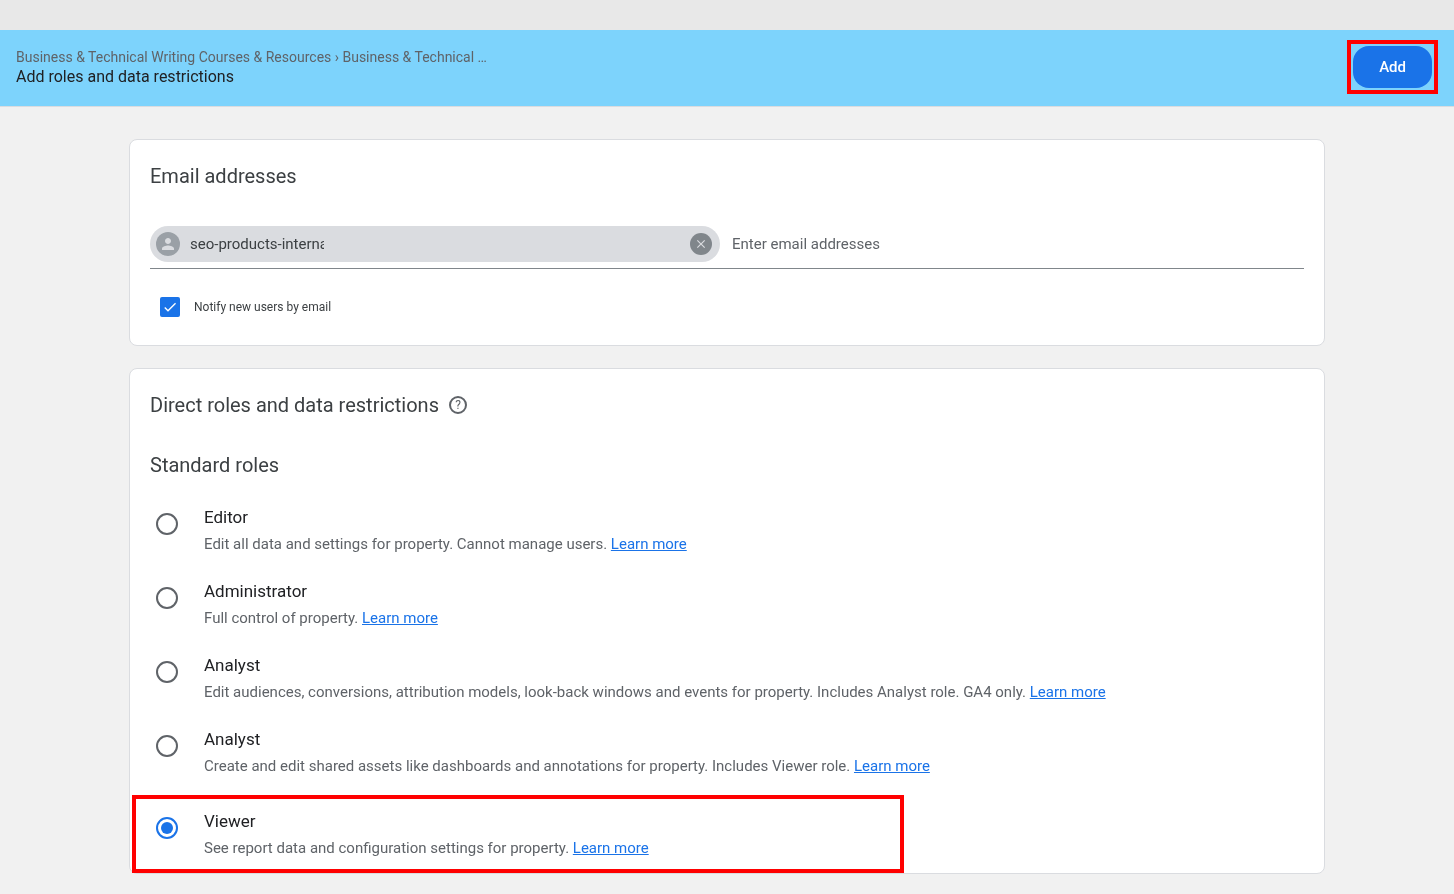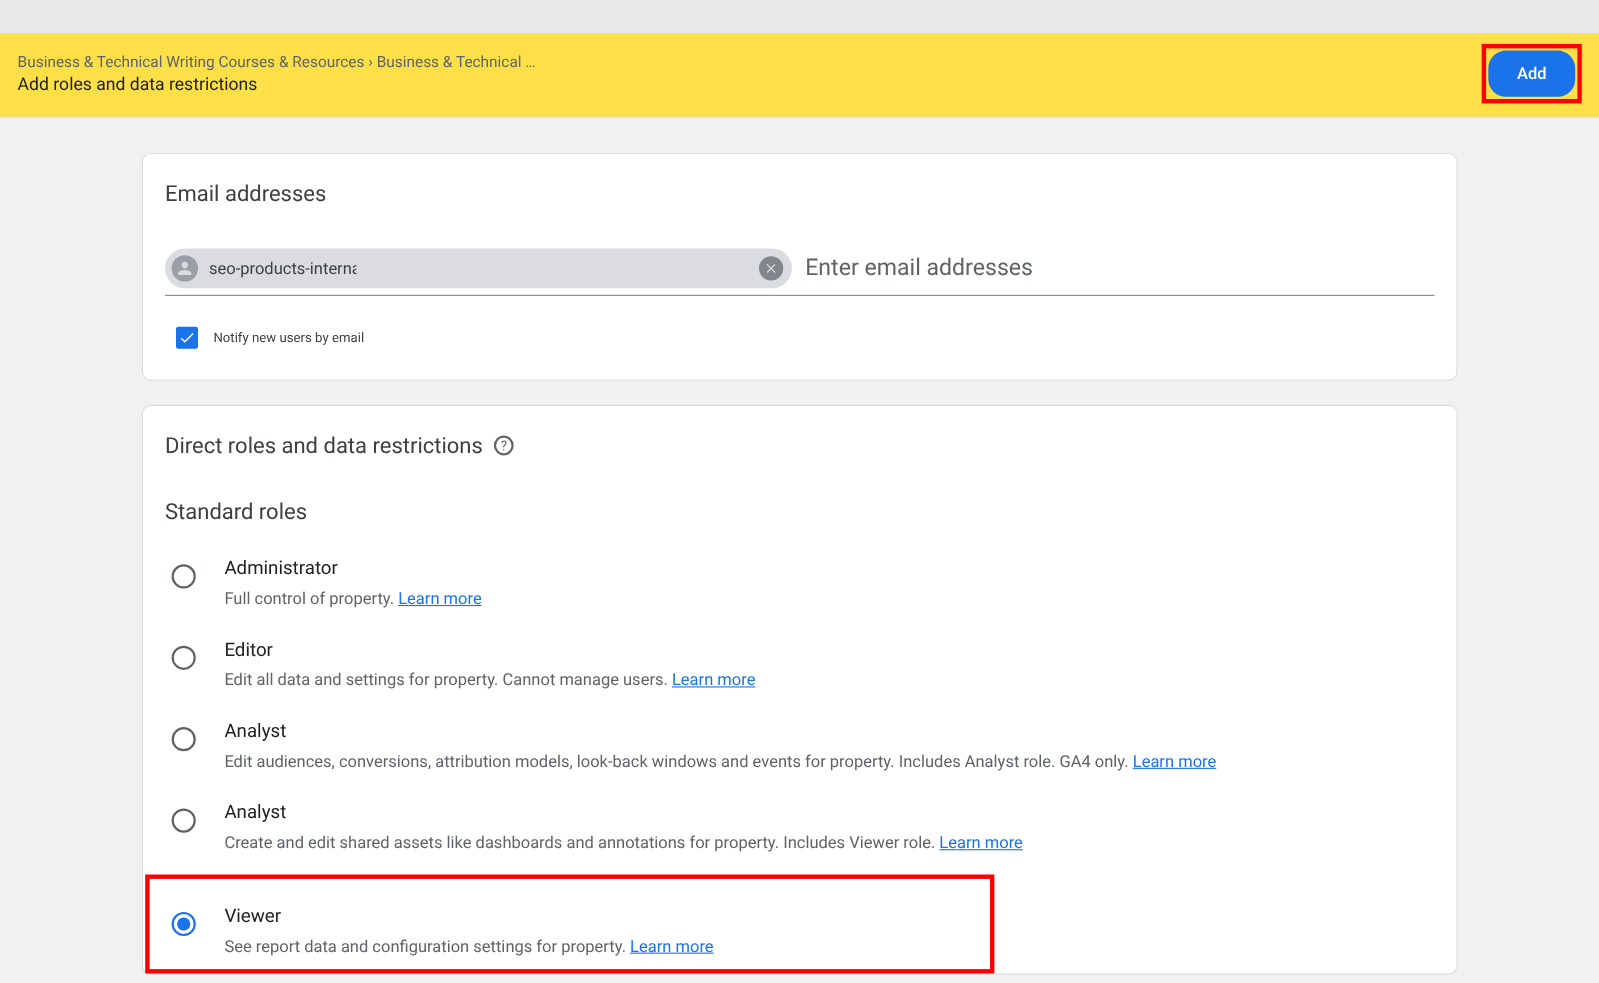--- a/index.html
+++ b/index.html
@@ -12,21 +12,21 @@
       background: #e8e8e8;
       width: 1454px;
       height: 894px;
       overflow: hidden;
     }
     .top-spacer {
       height: 30px;
       background: #e8e8e8;
     }
     .header {
-      background: #fde047;
+      background: #7dd3fc;
       border-bottom: 1px solid #dadce0;
       padding: 10px 16px 12px 16px;
       display: flex;
       align-items: center;
       justify-content: space-between;
     }
     .header-left {
       display: flex;
       flex-direction: column;
     }
@@ -123,21 +123,21 @@
       margin-left: 6px;
       cursor: pointer;
     }
     .chip-remove svg {
       fill: #dadce0;
       width: 14px;
       height: 14px;
     }
     .email-placeholder {
       color: #5f6368;
-      font-size: 21px;
+      font-size: 15px;
     }
     .notify-row {
       display: flex;
       align-items: center;
       gap: 14px;
       padding-left: 10px;
     }
     .checkbox {
       width: 20px;
       height: 20px;
@@ -228,21 +228,20 @@
       cursor: pointer;
     }
     .highlight-box {
       border: 4px solid #ff0000;
       margin-left: -18px;
       margin-right: 400px;
       padding: 4px 14px 8px 14px;
     }
     .highlight-box .role-row {
       padding-bottom: 4px;
-      margin-top: 12px;
     }
     .card.roles-card {
       padding-bottom: 0;
     }
   </style>
 </head>
 <body>
 
 <div class="top-spacer"></div>
 
@@ -290,30 +289,30 @@
   <div class="card roles-card">
     <div class="roles-heading">
       <span>Direct roles and data restrictions</span>
       <span class="help-icon">?</span>
     </div>
     <div class="sub-heading">Standard roles</div>
 
     <div class="role-row">
       <div class="radio"></div>
       <div class="role-texts">
-        <div class="role-title">Administrator</div>
-        <div class="role-desc"><span>Full control of property. </span><a class="learn-more">Learn more</a></div>
+        <div class="role-title">Editor</div>
+        <div class="role-desc"><span>Edit all data and settings for property. Cannot manage users. </span><a class="learn-more">Learn more</a></div>
       </div>
     </div>
 
     <div class="role-row">
       <div class="radio"></div>
       <div class="role-texts">
-        <div class="role-title">Editor</div>
-        <div class="role-desc"><span>Edit all data and settings for property. Cannot manage users. </span><a class="learn-more">Learn more</a></div>
+        <div class="role-title">Administrator</div>
+        <div class="role-desc"><span>Full control of property. </span><a class="learn-more">Learn more</a></div>
       </div>
     </div>
 
     <div class="role-row">
       <div class="radio"></div>
       <div class="role-texts">
         <div class="role-title">Analyst</div>
         <div class="role-desc"><span>Edit audiences, conversions, attribution models, look-back windows and events for property. Includes Analyst role. GA4 only. </span><a class="learn-more">Learn more</a></div>
       </div>
     </div>

